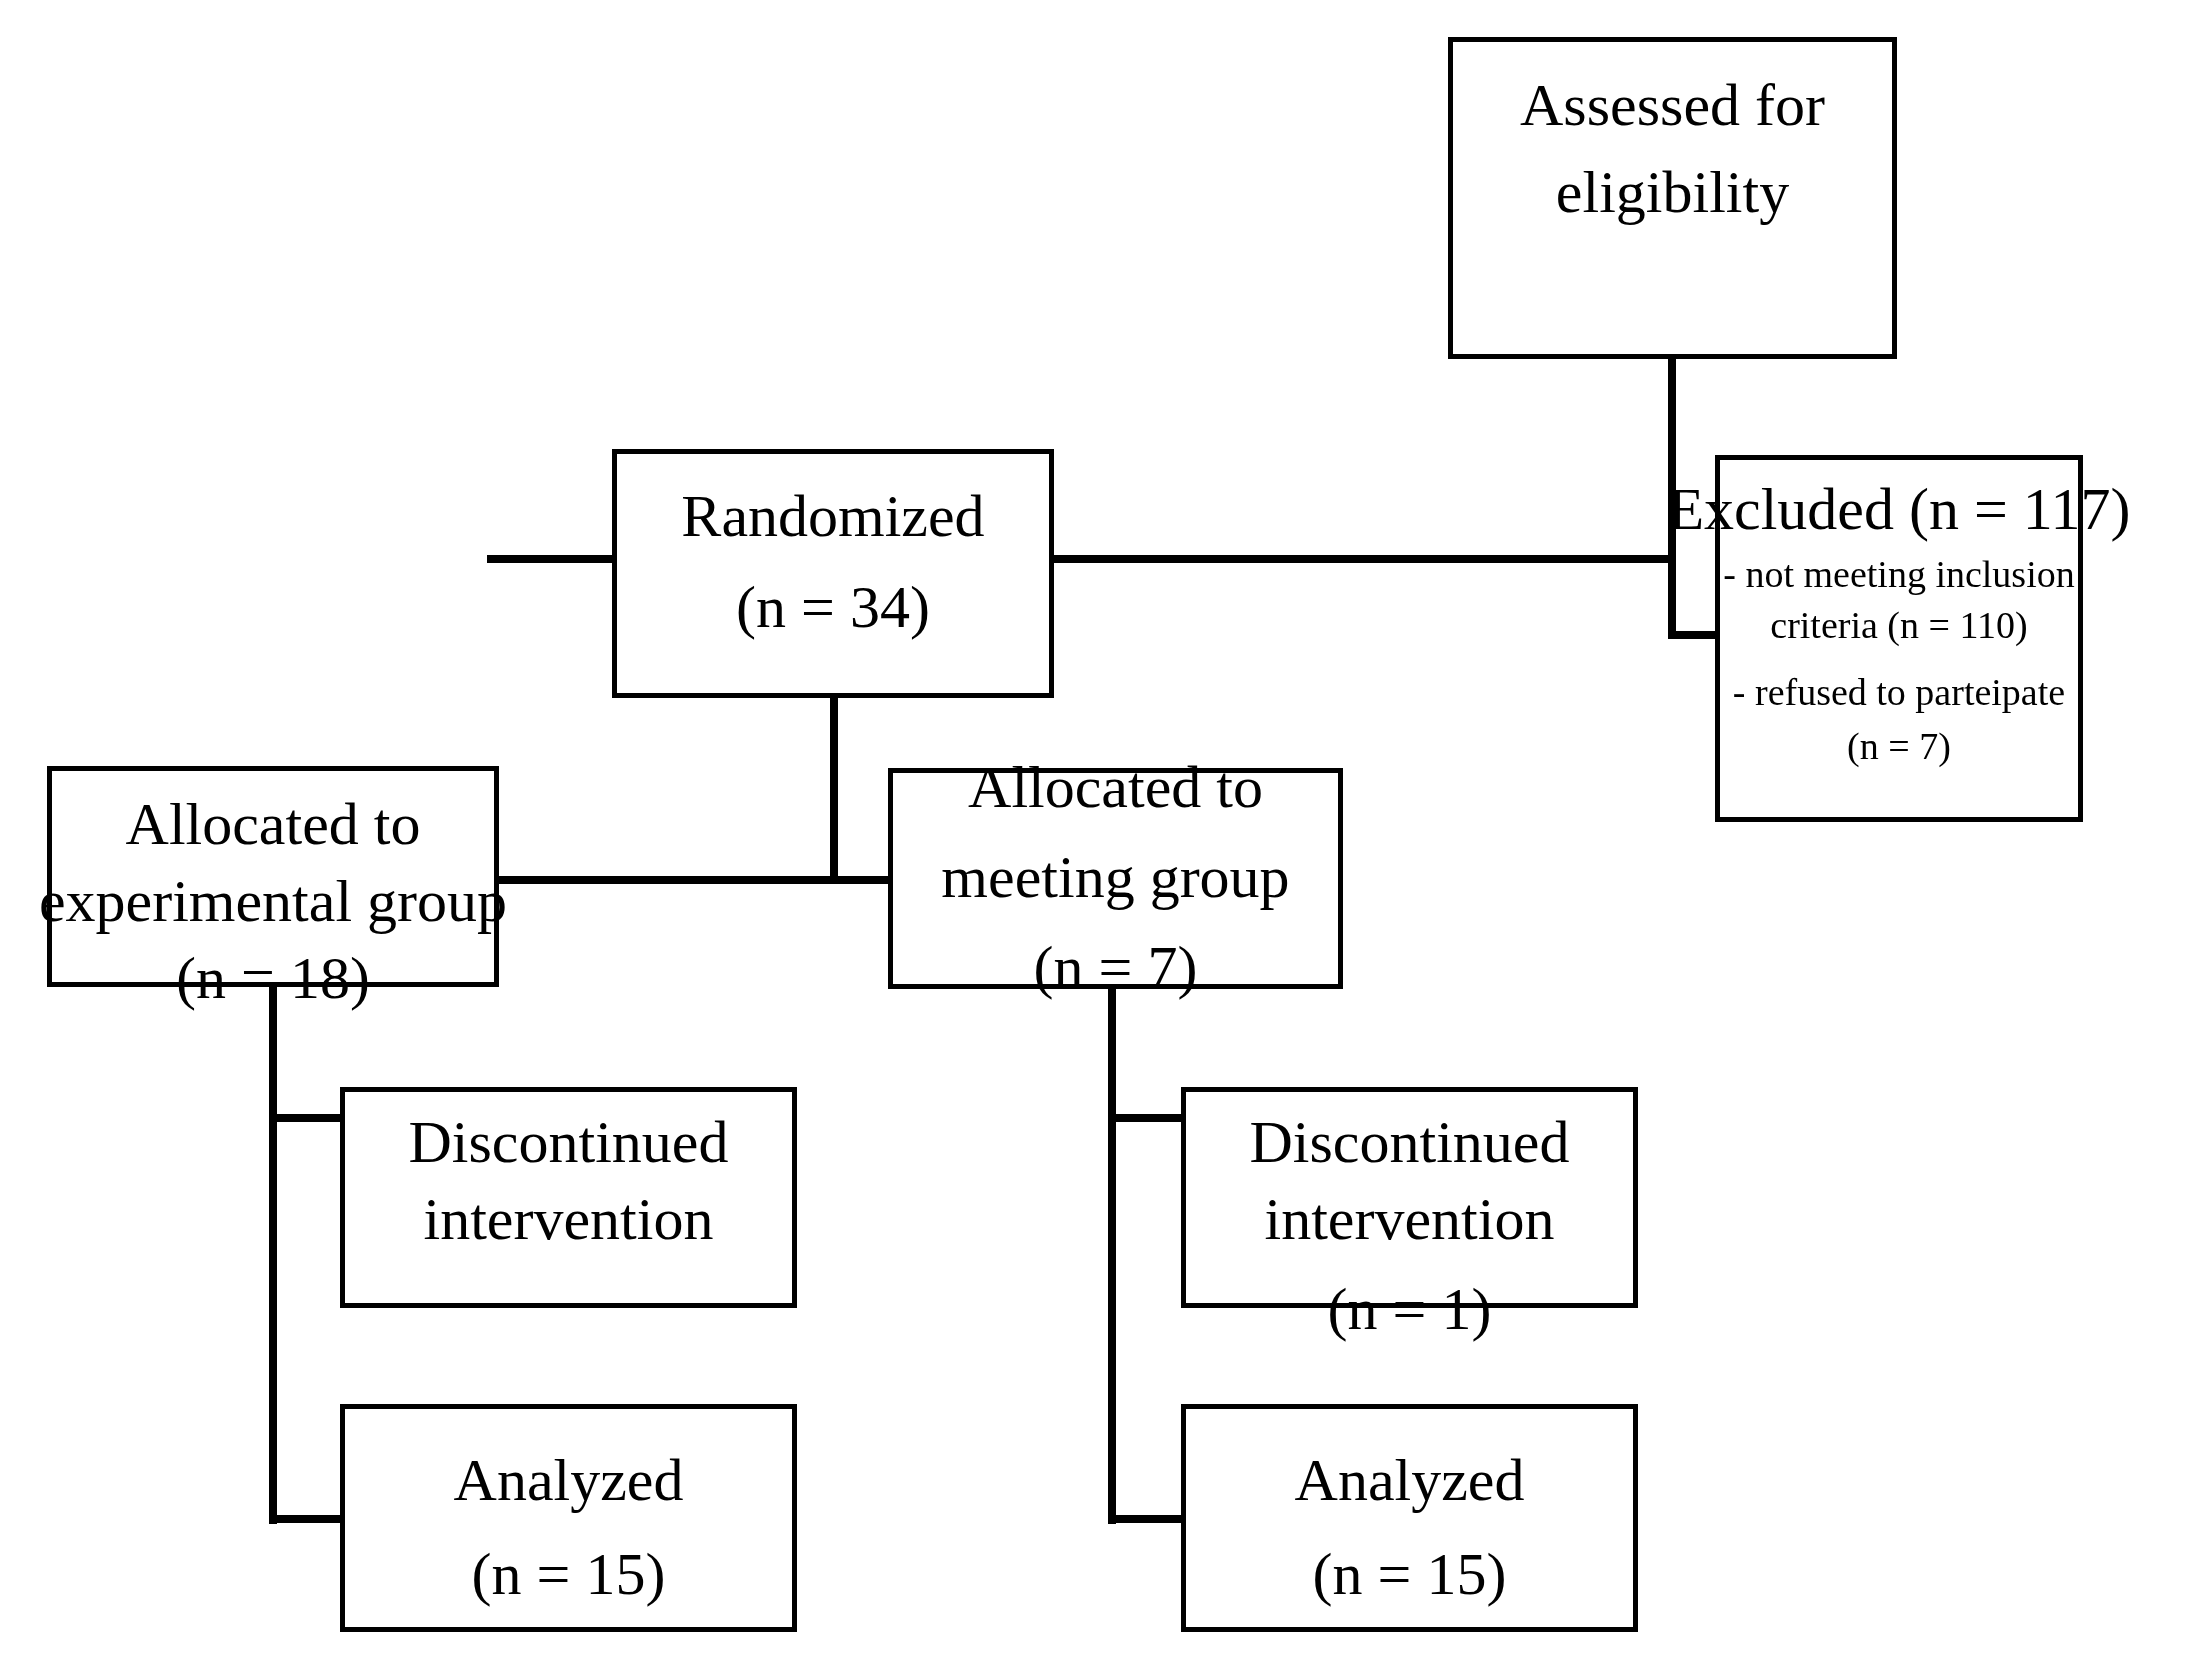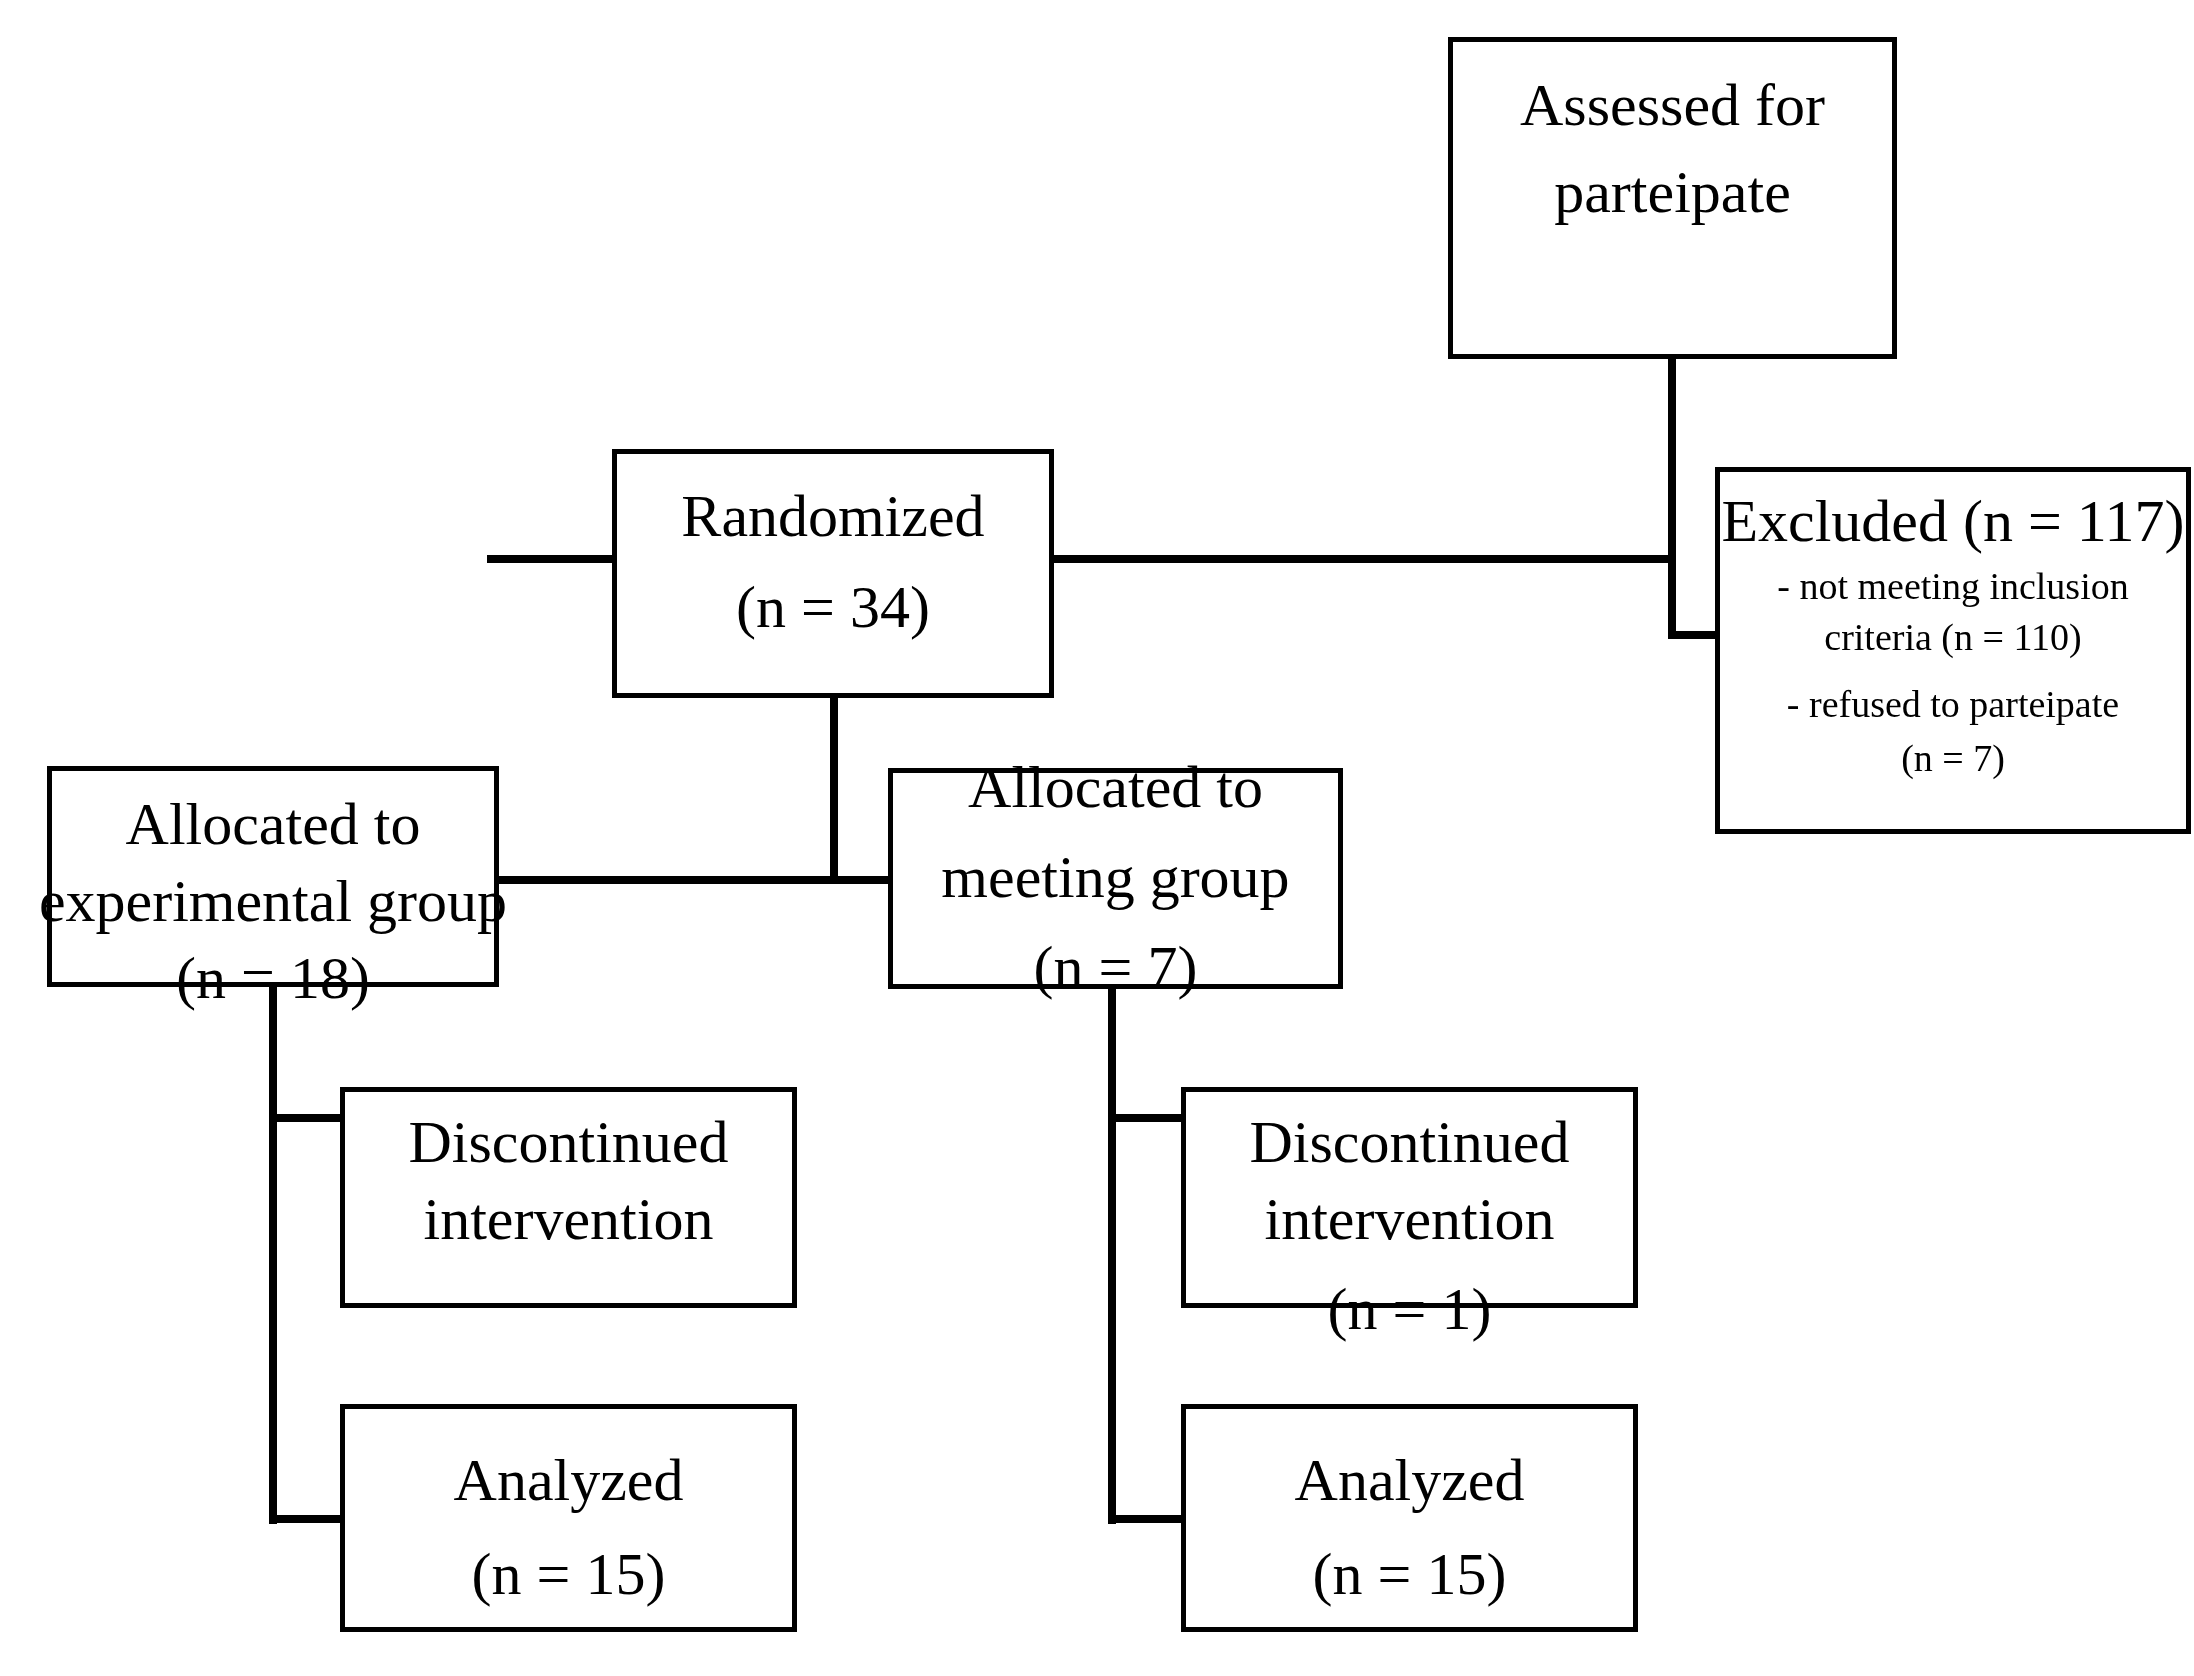--- a/index.html
+++ b/index.html
@@ -66,26 +66,26 @@
   <div class="line" style="left:1108px; top:982px; width:8.3px; height:542px;"></div>
 
   <div class="line" style="left:1108px; top:1114px; width:83px; height:8.3px;"></div>
 
   <div class="line" style="left:1108px; top:1515px; width:83px; height:8.3px;"></div>
 
   <div class="node" style="left:1448px; top:37px; width:449px; height:322px;">
     <div class="txt l1" style="top:32px;">
       <div>Assessed for</div>
       <div style="height:24.4px;"></div>
-      <div>parteipate</div>
+      <div>eligibility</div>
       <div style="height:24.4px;"></div>
     </div>
   </div>
 
-  <div class="node" style="left:1715px; top:467px; width:476px; height:367px;">
+  <div class="node" style="left:1715px; top:455px; width:368px; height:367px;">
     <div class="txt l1" style="top:18px;">
       <div>Excluded (n = 117)</div>
     </div>
     <div class="txt l-small" style="top:95px;">
       <div>- not meeting inclusion</div>
       <div style="height:11.5px;"></div>
       <div>criteria (n = 110)</div>
       <div style="height:27px;"></div>
       <div>- refused to parteipate</div>
       <div style="height:14px;"></div>

